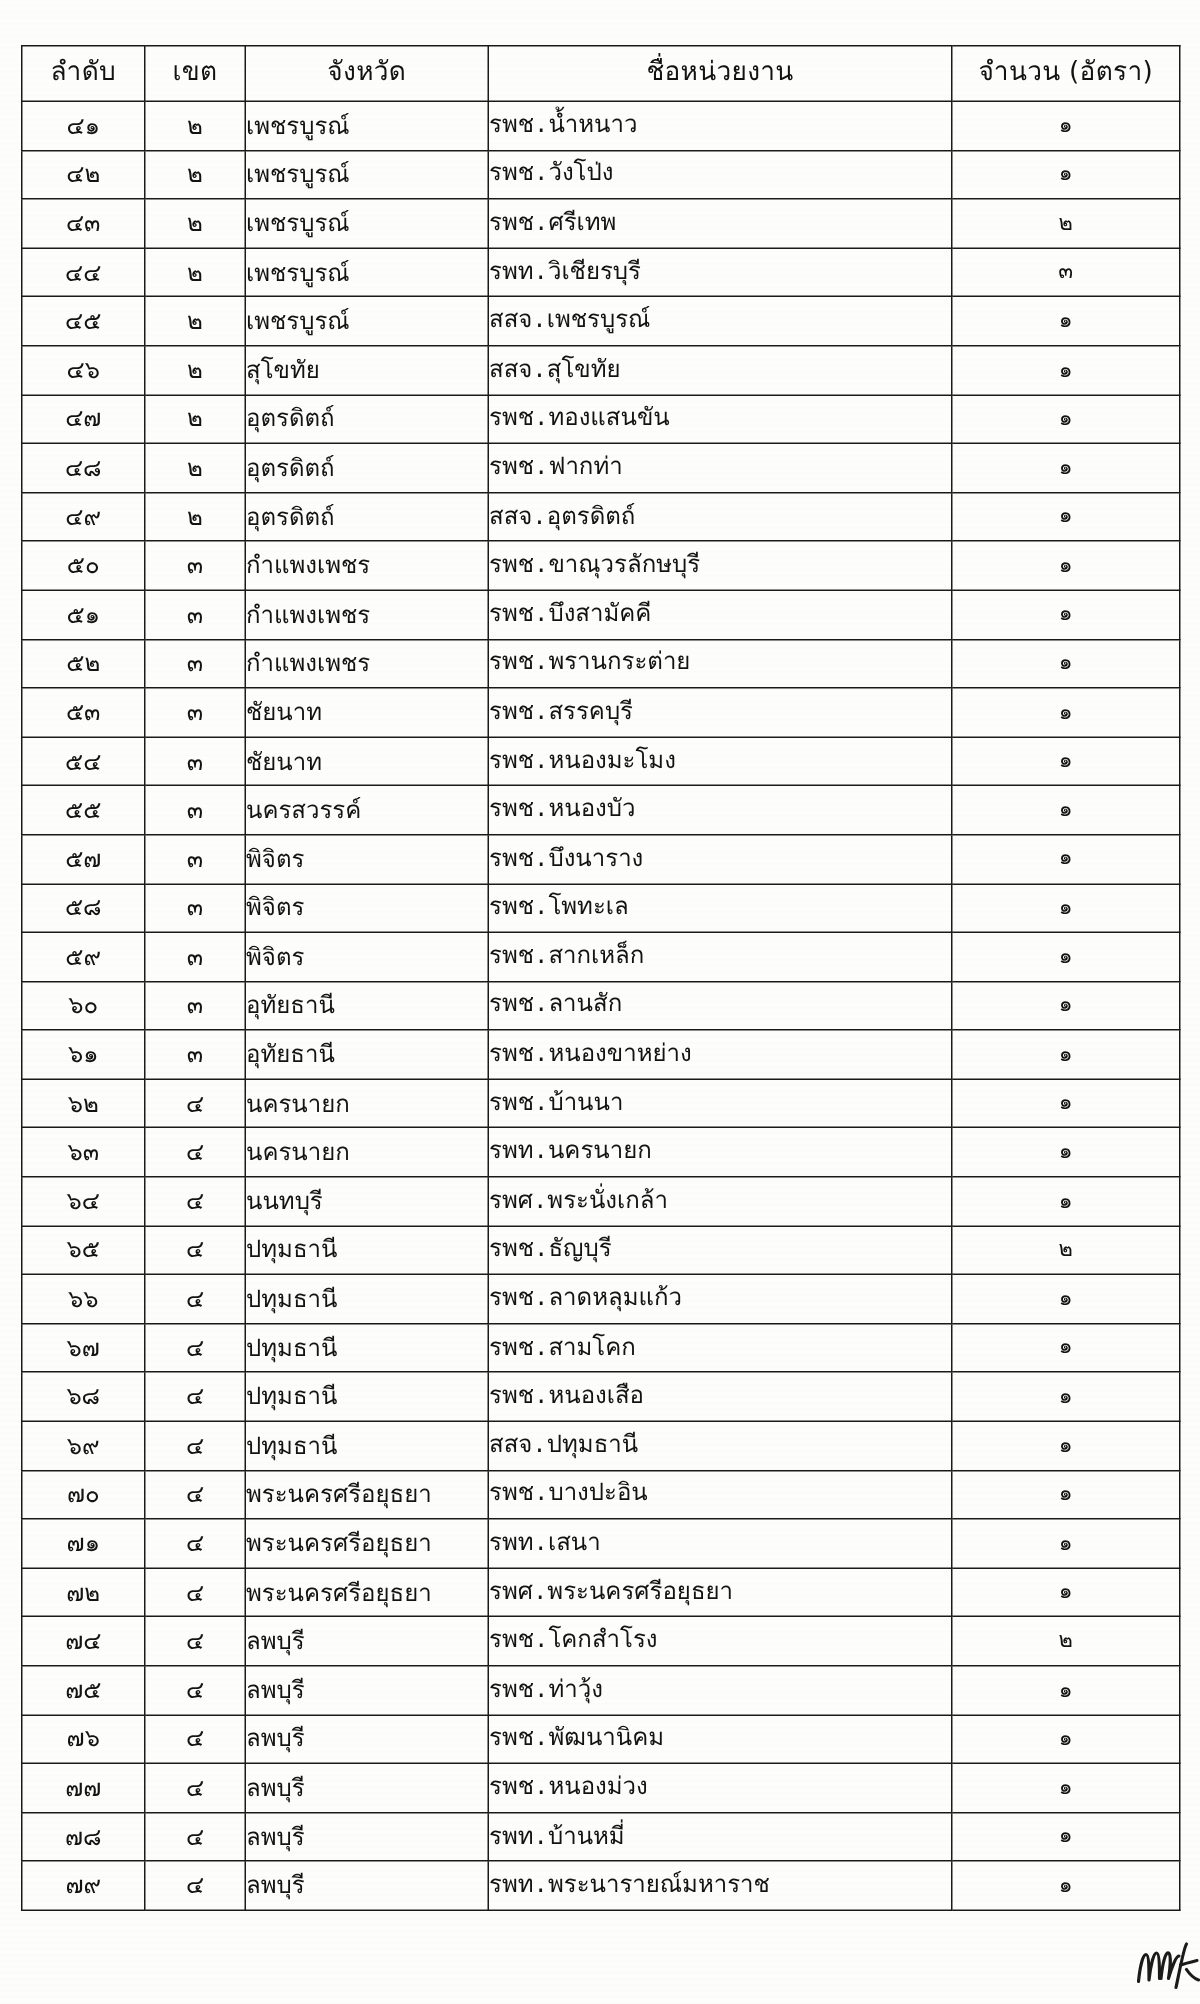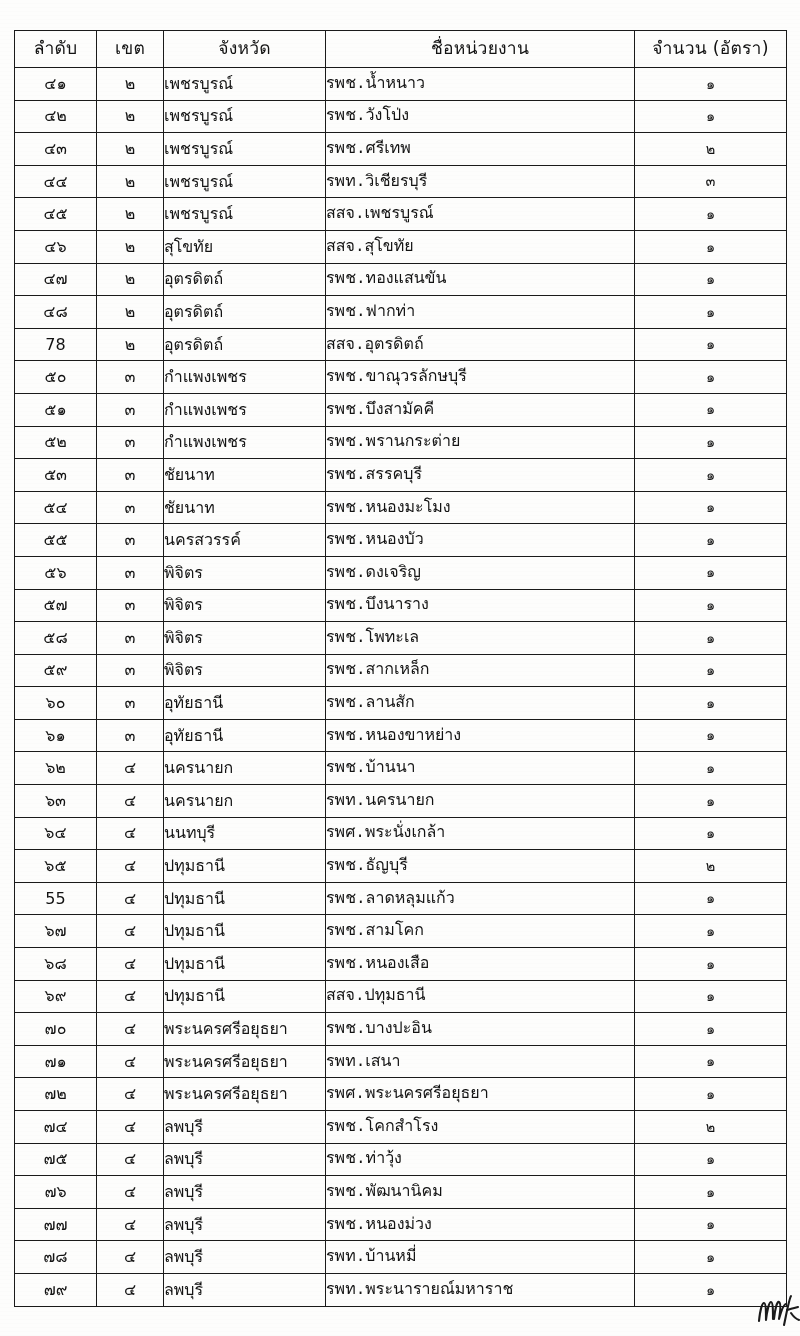--- a/index.html
+++ b/index.html
@@ -188,21 +188,21 @@
             <td class="qty">๑</td>
           </tr>
           <tr>
             <td class="seq">๔๘</td>
             <td class="zone">๒</td>
             <td class="prov">อุตรดิตถ์</td>
             <td class="unit">รพช.ฟากท่า</td>
             <td class="qty">๑</td>
           </tr>
           <tr>
-            <td class="seq">78</td>
+            <td class="seq">๔๙</td>
             <td class="zone">๒</td>
             <td class="prov">อุตรดิตถ์</td>
             <td class="unit">สสจ.อุตรดิตถ์</td>
             <td class="qty">๑</td>
           </tr>
           <tr>
             <td class="seq">๕๐</td>
             <td class="zone">๓</td>
             <td class="prov">กำแพงเพชร</td>
             <td class="unit">รพช.ขาณุวรลักษบุรี</td>
@@ -234,27 +234,20 @@
             <td class="zone">๓</td>
             <td class="prov">ชัยนาท</td>
             <td class="unit">รพช.หนองมะโมง</td>
             <td class="qty">๑</td>
           </tr>
           <tr>
             <td class="seq">๕๕</td>
             <td class="zone">๓</td>
             <td class="prov">นครสวรรค์</td>
             <td class="unit">รพช.หนองบัว</td>
-            <td class="qty">๑</td>
-          </tr>
-          <tr>
-            <td class="seq">๕๖</td>
-            <td class="zone">๓</td>
-            <td class="prov">พิจิตร</td>
-            <td class="unit">รพช.ดงเจริญ</td>
             <td class="qty">๑</td>
           </tr>
           <tr>
             <td class="seq">๕๗</td>
             <td class="zone">๓</td>
             <td class="prov">พิจิตร</td>
             <td class="unit">รพช.บึงนาราง</td>
             <td class="qty">๑</td>
           </tr>
           <tr>
@@ -307,21 +300,21 @@
             <td class="qty">๑</td>
           </tr>
           <tr>
             <td class="seq">๖๕</td>
             <td class="zone">๔</td>
             <td class="prov">ปทุมธานี</td>
             <td class="unit">รพช.ธัญบุรี</td>
             <td class="qty">๒</td>
           </tr>
           <tr>
-            <td class="seq">55</td>
+            <td class="seq">๖๖</td>
             <td class="zone">๔</td>
             <td class="prov">ปทุมธานี</td>
             <td class="unit">รพช.ลาดหลุมแก้ว</td>
             <td class="qty">๑</td>
           </tr>
           <tr>
             <td class="seq">๖๗</td>
             <td class="zone">๔</td>
             <td class="prov">ปทุมธานี</td>
             <td class="unit">รพช.สามโคก</td>

